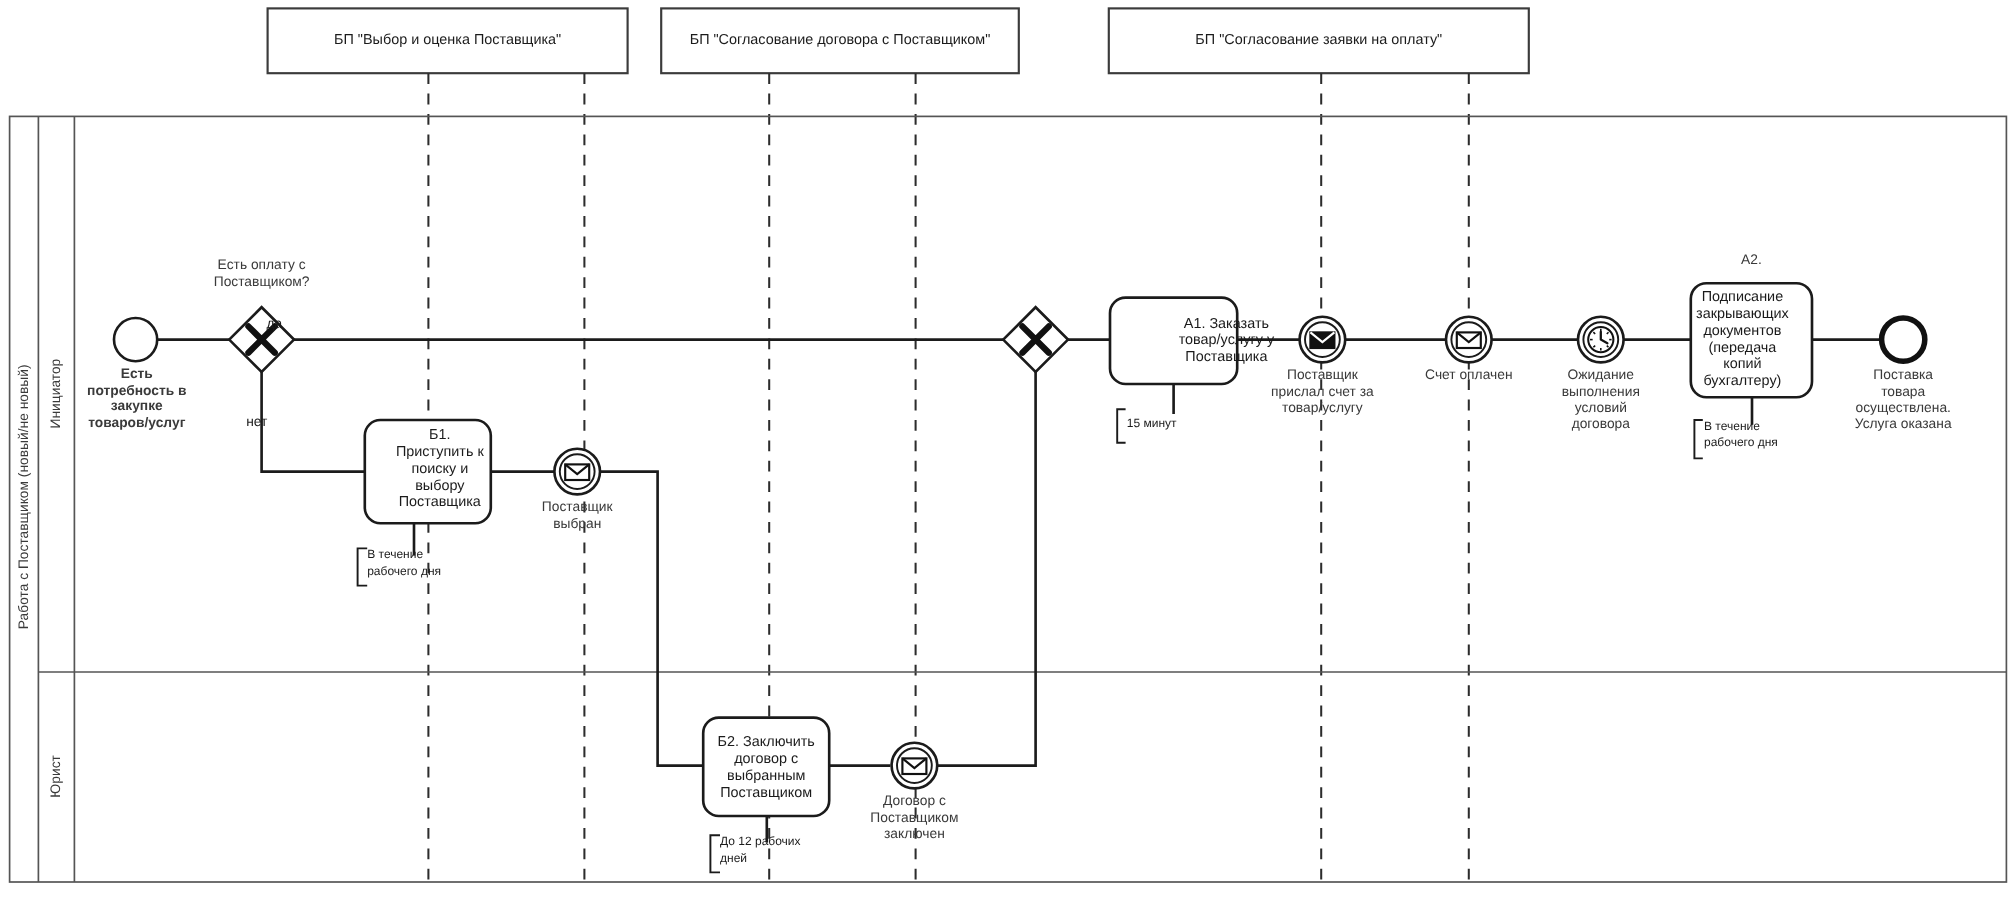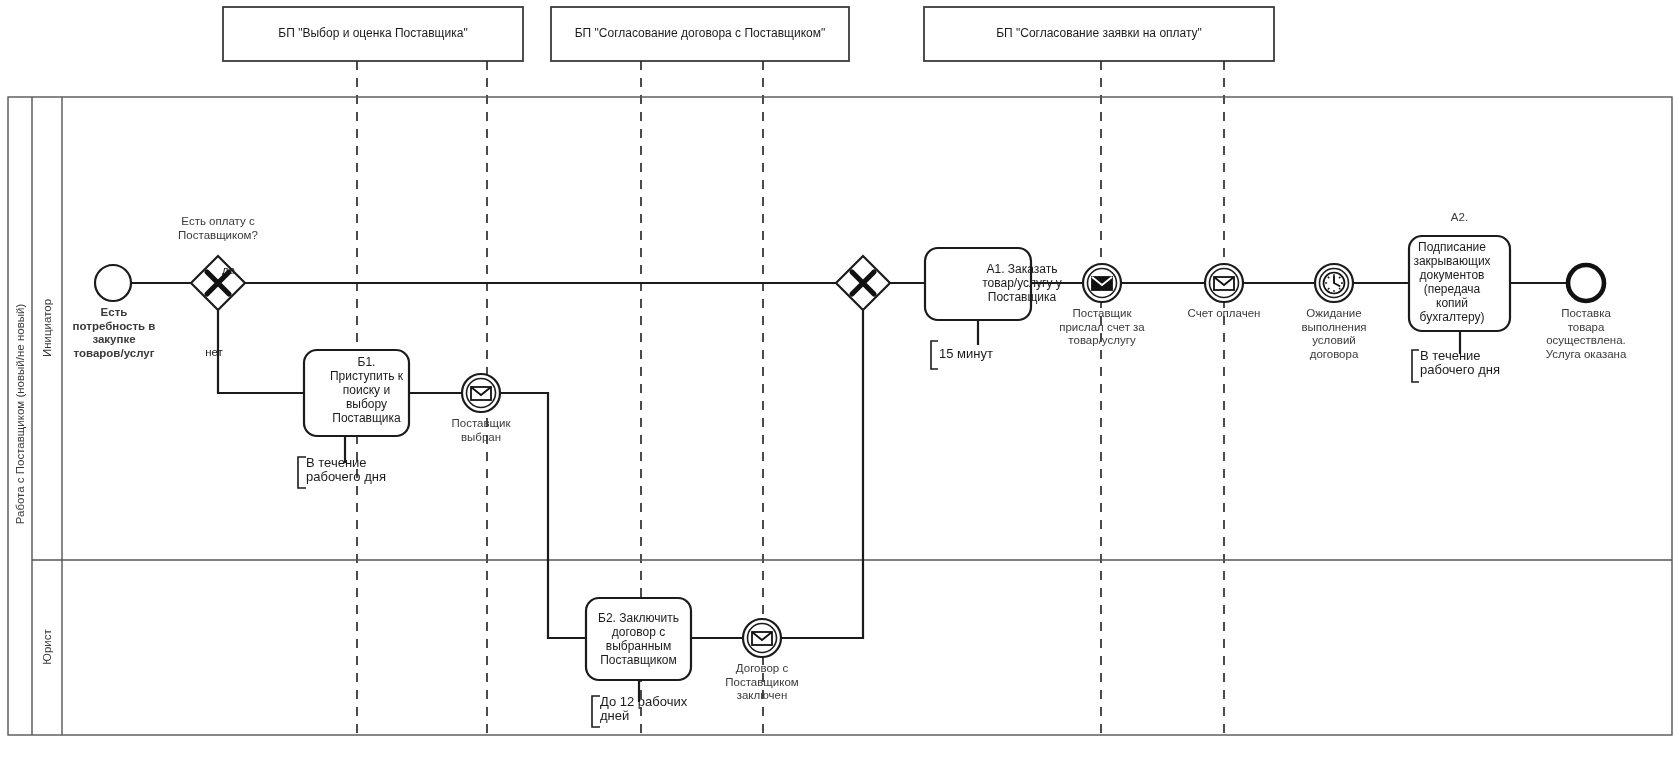--- a/index.html
+++ b/index.html
@@ -36,21 +36,21 @@
     pointer-events: none;
   }
   .lbl.task {
     color: #1b1b1b;
     font-size: 12px;
     line-height: 14px;
   }
   .lbl.anno {
     text-align: left;
     color: #1b1b1b;
-    font-size: 13px;
+    font-size: 10px;
     line-height: 14px;
   }
   .lbl.bp {
     color: #1b1b1b;
     font-size: 12px;
   }
   .lbl.flow {
     color: #1b1b1b;
     font-size: 11.5px;
   }

